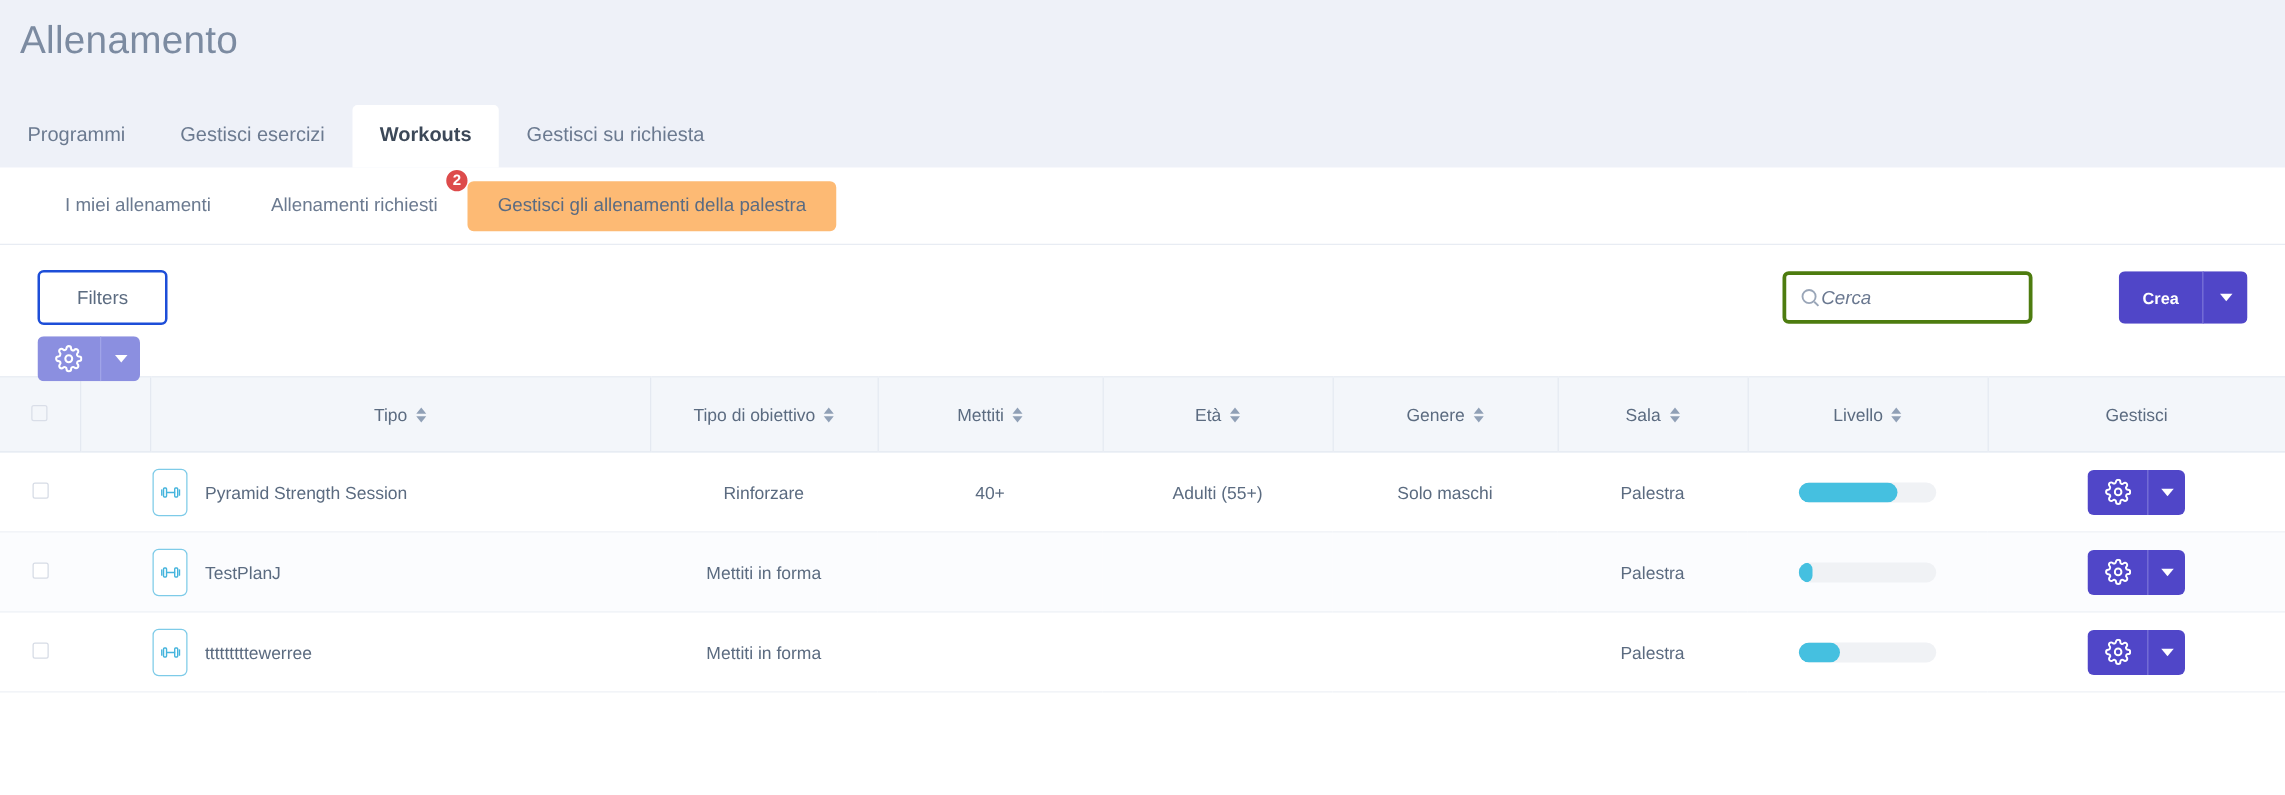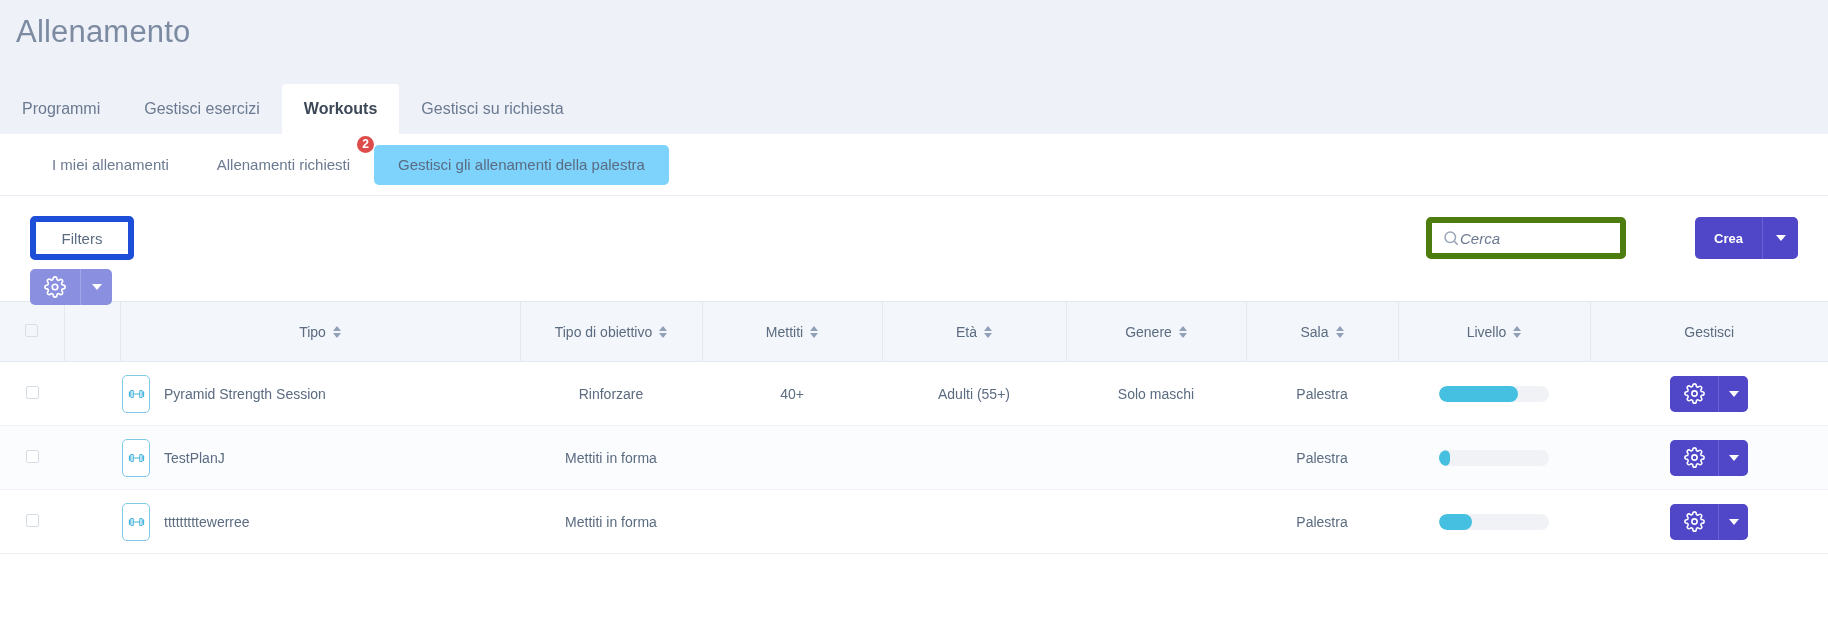--- a/index.html
+++ b/index.html
@@ -80,21 +80,21 @@
     padding: 0 24px;
     display: flex;
     align-items: center;
     font-size: 15px;
     color: #6b7a90;
     border-radius: 5px;
     white-space: nowrap;
     cursor: pointer;
   }
   .subtab.active {
-    background: #7dd3fc;
+    background: #fdba74;
     color: #5a6b82;
   }
   .badge {
     position: absolute;
     top: -11px;
     right: -2px;
     width: 21px;
     height: 21px;
     border-radius: 50%;
     background: #dd4b4b;
@@ -112,21 +112,21 @@
     position: relative;
     height: 105px;
     padding: 0 30px;
   }
   .filters-btn {
     position: absolute;
     left: 30px;
     top: 20px;
     width: 104px;
     height: 44px;
-    border: 6px solid #1d4ed8;
+    border: 2px solid #1d4ed8;
     border-radius: 5px;
     background: #fff;
     font-size: 15px;
     color: #5b6b80;
     display: flex;
     align-items: center;
     justify-content: center;
     cursor: pointer;
   }
   .gear-split {
@@ -154,21 +154,21 @@
     align-items: center;
     justify-content: center;
   }
 
   .search-box {
     position: absolute;
     right: 202px;
     top: 21px;
     width: 200px;
     height: 42px;
-    border: 6px solid #4d7c0f;
+    border: 3px solid #4d7c0f;
     border-radius: 5px;
     display: flex;
     align-items: center;
     padding: 0 10px;
     background: #fff;
   }
   .search-box .sinput {
     border: none;
     outline: none;
     font-size: 15px;

